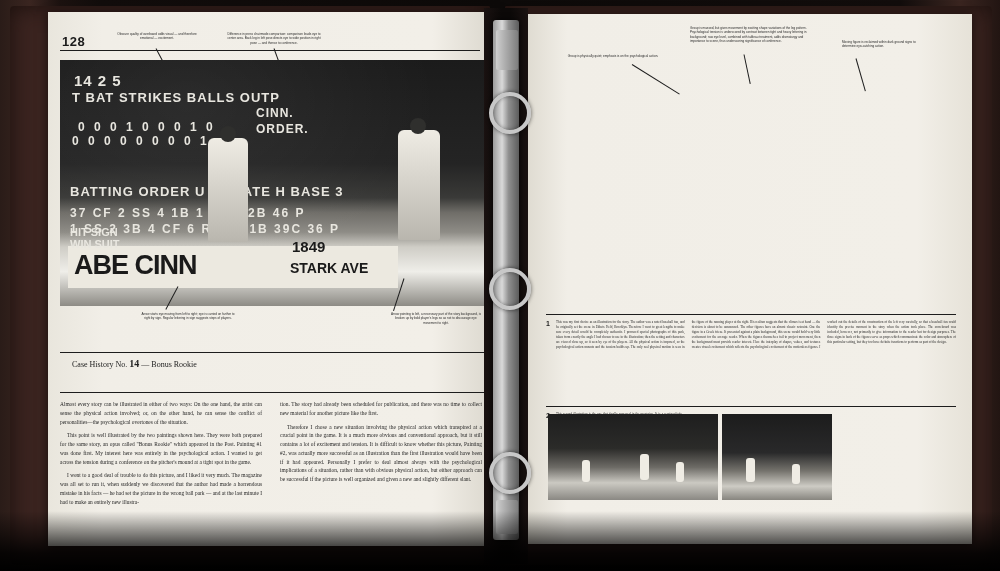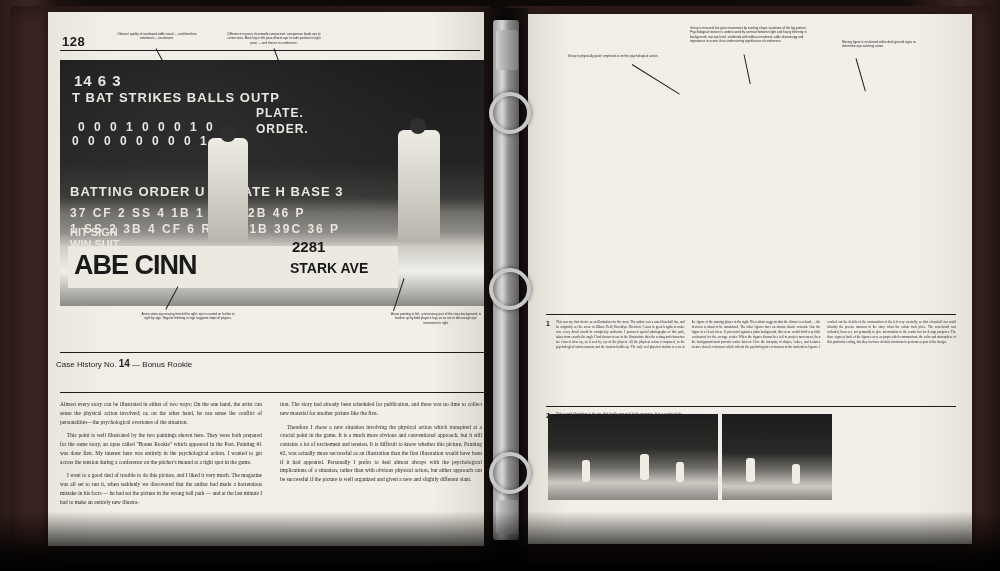--- a/index.html
+++ b/index.html
@@ -71,21 +71,21 @@
   .player{position:absolute;background:linear-gradient(180deg,#efece4,#b9b6ae);border-radius:6px 6px 2px 2px;}
   .player.p1{left:148px;top:78px;width:40px;height:104px;}
   .player.p1 .head{position:absolute;left:12px;top:-12px;width:16px;height:16px;border-radius:50%;background:#2f2f2d;}
   .player.p2{left:338px;top:70px;width:42px;height:110px;}
   .player.p2 .head{position:absolute;left:12px;top:-12px;width:16px;height:16px;border-radius:50%;background:#2f2f2d;}
 
   .cap{position:absolute;font-family:"Liberation Sans",sans-serif;font-size:3.1px;line-height:1.45;color:#2a2a2a;text-align:center;}
   .leader{position:absolute;background:#1d1d1d;height:1px;transform-origin:left center;}
 
   .rule-mid{position:absolute;left:12px;top:340px;width:424px;height:1px;background:#1d1d1d;}
-  .casehist{position:absolute;left:8px;top:346px;font-family:Liberation Sans, sans-serif;font-size:8px;color:#222;}
+  .casehist{position:absolute;left:24px;top:346px;font-family:Liberation Serif, serif;font-size:8px;color:#222;}
   .casehist b{font-size:10px;}
   .headline{position:absolute;left:12px;top:360px;font-family:"Liberation Serif",serif;font-weight:bold;font-size:15px;color:#111;}
   .rule-head{position:absolute;left:12px;top:380px;width:424px;height:1px;background:#1d1d1d;}
 
   .col{position:absolute;top:388px;width:202px;font-family:"Liberation Serif",serif;font-size:5.4px;line-height:1.62;color:#262626;text-align:justify;}
   .col.c1{left:12px;}
   .col.c2{left:232px;}
   .col p{margin:0 0 5px 0;text-indent:7px;}
   .col p:first-child{text-indent:0;}
 
@@ -112,43 +112,43 @@
   <div class="page left">
     <div class="pagenum">128</div>
     <div class="rule-top"></div>
 
     <div class="cap" style="left:66px;top:20px;width:86px;">Obscure quality of overboard odds visual — and therefore emotional — excitement.</div>
     <div class="cap" style="left:178px;top:20px;width:96px;">Difference in press chairmode comparison: comparison leads eye to center area. Back leg in left pose directs eye to wide position in right pose — and thence to conference.</div>
     <div class="leader" style="left:108px;top:36px;width:26px;transform:rotate(62deg);"></div>
     <div class="leader" style="left:226px;top:36px;width:30px;transform:rotate(70deg);"></div>
 
     <div class="photo main">
-      <div class="sb l1">14                          6              3</div>
+      <div class="sb l1">14                          2              5</div>
       <div class="sb l2">T BAT              STRIKES       BALLS            OUTP</div>
       <div class="sb l4">0 0 0 1 0 0 0 1 0</div>
       <div class="sb l5">0 0 0 0 0 0 0 0 1</div>
-      <div class="sb team1">PLATE.</div>
+      <div class="sb team1">CINN.</div>
       <div class="sb team2">ORDER.</div>
       <div class="sb order">BATTING ORDER          U        S       PLATE    H  BASE      3</div>
       <div class="sb row1">37 CF   2 SS      4 1B    1 LF      9 2B        46 P</div>
       <div class="sb row2">1 SS    2 3B      4 CF    6 RF    14 1B   39C        36 P</div>
 
       <div class="player p1">
           <div class="head"></div>
         </div>
       <div class="player p2">
           <div class="head"></div>
         </div>
 
       <div class="sign">
         <div class="sub" style="left:2px;top:-20px;white-space:pre;">HIT SIGN
 WIN SUIT</div>
         <div class="txt">ABE CINN</div>
       </div>
-      <div class="sign2">2281</div>
+      <div class="sign2">1849</div>
       <div class="sign3">STARK AVE</div>
     </div>
 
     <div class="cap" style="left:92px;top:300px;width:96px;">Arrow starts eye moving from left to right; eye is carried on farther to right by sign. Regular lettering in sign suggests steps of players.</div>
     <div class="cap" style="left:340px;top:300px;width:96px;">Arrow pointing to left, a necessary part of the story background, is broken up by bold player's legs so as not to discourage eye movement to right.</div>
     <div class="leader" style="left:130px;top:274px;width:26px;transform:rotate(118deg);"></div>
     <div class="leader" style="left:356px;top:266px;width:34px;transform:rotate(108deg);"></div>
 
     <div class="rule-mid"></div>
     <div class="casehist">

